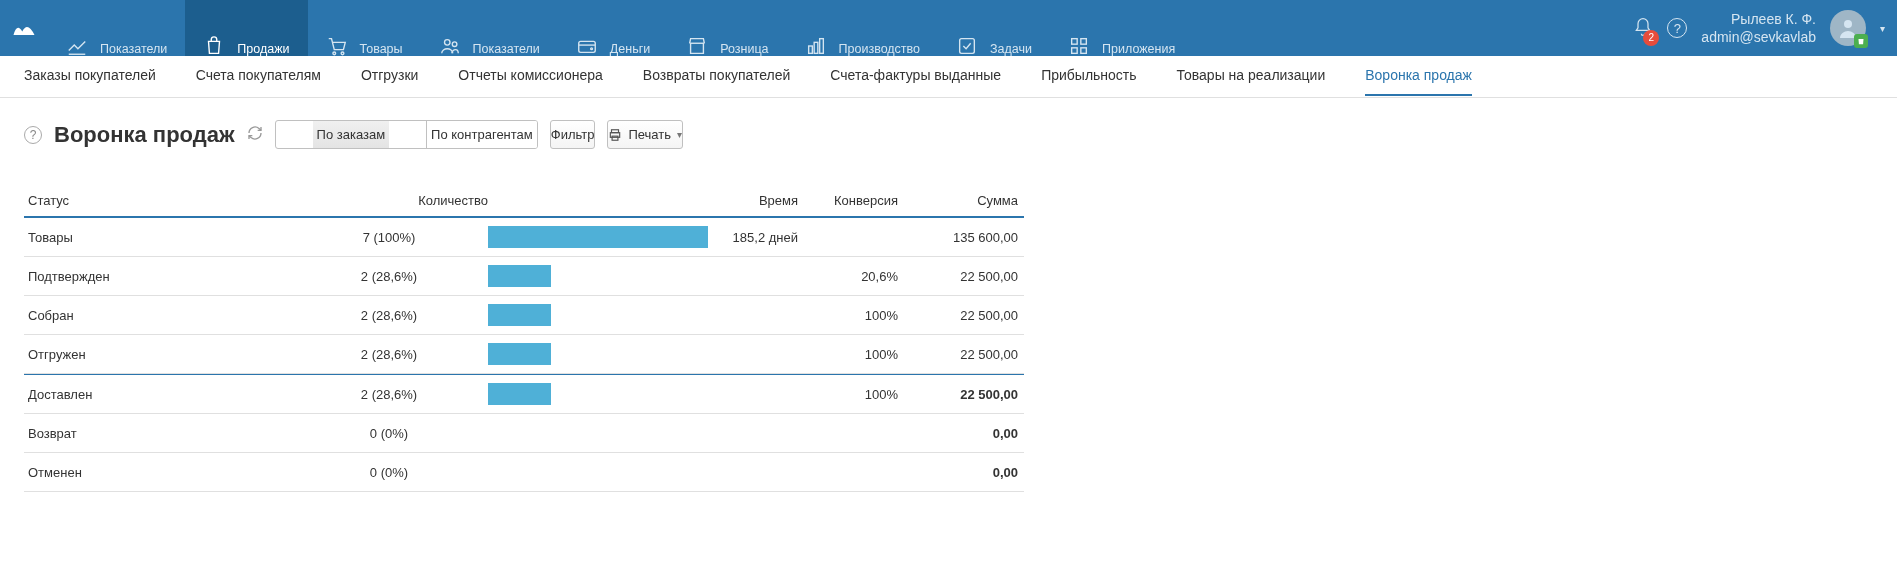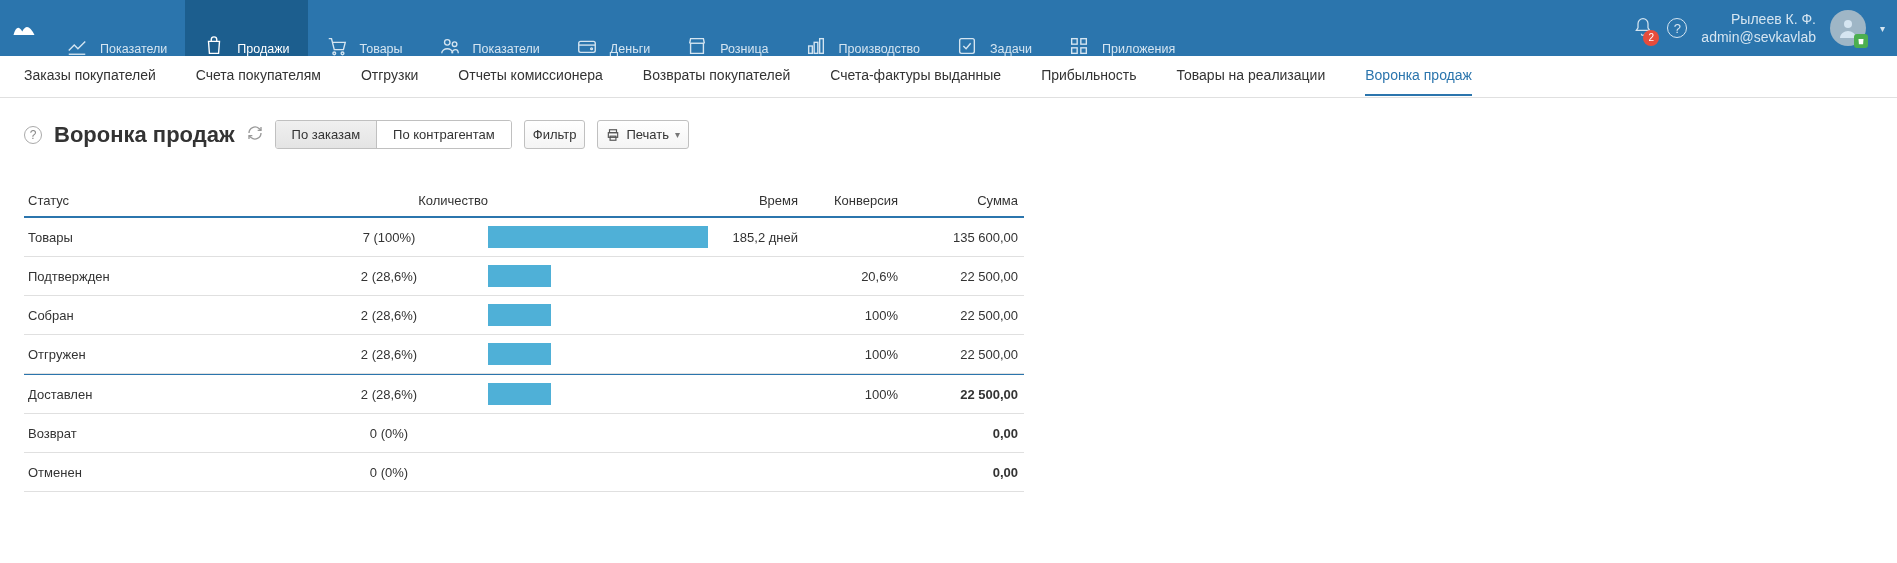--- a/index.html
+++ b/index.html
@@ -32,25 +32,25 @@
   .sub-nav-item { color: #333; cursor: pointer; padding: 11px 0; border-bottom: 2px solid transparent; }
   .sub-nav-item.active { color: #2b75ad; border-bottom: 2px solid #2b75ad; }
   
   
   .page-header { display: flex; align-items: center; gap: 12px; padding: 22px 24px 8px; }
   .help-q { width: 18px; height: 18px; border: 1px solid #aaa; border-radius: 50%; display: flex; align-items: center; justify-content: center; font-size: 12px; color: #888; cursor: pointer; }
   .page-title { font-size: 22px; font-weight: bold; }
   .refresh-icon { color: #999; cursor: pointer; }
   
   .segment { display: inline-flex; border: 1px solid #c0c0c0; border-radius: 3px; overflow: hidden; }
-  .segment-btn { padding: 6px 16px; background: #fff; cursor: pointer; font-size: 13px; color: #333; }
+  .segment-btn { padding: 6px 4px; background: #fff; cursor: pointer; font-size: 13px; color: #333; margin-left: 37px; }
   .segment-btn + .segment-btn { border-left: 1px solid #c0c0c0; }
   .segment-btn.active { background: linear-gradient(#f0f0f0,#e4e4e4); }
   
-  .btn { border: 1px solid #c0c0c0; border-radius: 3px; padding: 6px 8px; background: linear-gradient(#fff,#f4f4f4); cursor: pointer; font-size: 13px; display: inline-flex; align-items: center; gap: 6px; }
+  .btn { border: 1px solid #c0c0c0; border-radius: 3px; padding: 6px 0; background: linear-gradient(#fff,#f4f4f4); cursor: pointer; font-size: 13px; display: inline-flex; align-items: center; gap: 6px; }
   
   
   .funnel { margin: 28px 24px 0; width: 1000px; }
   .funnel-head { display: grid; grid-template-columns: 270px 190px 220px 90px 100px 120px; border-bottom: 2px solid #2b75ad; padding: 8px 4px; font-size: 13px; color: #333; }
   .fh-status { text-align: left; }
   .fh-qty { text-align: right; }
   .fh-bar { }
   .fh-time { text-align: right; }
   .fh-conv { text-align: right; }
   .fh-sum { text-align: right; }

